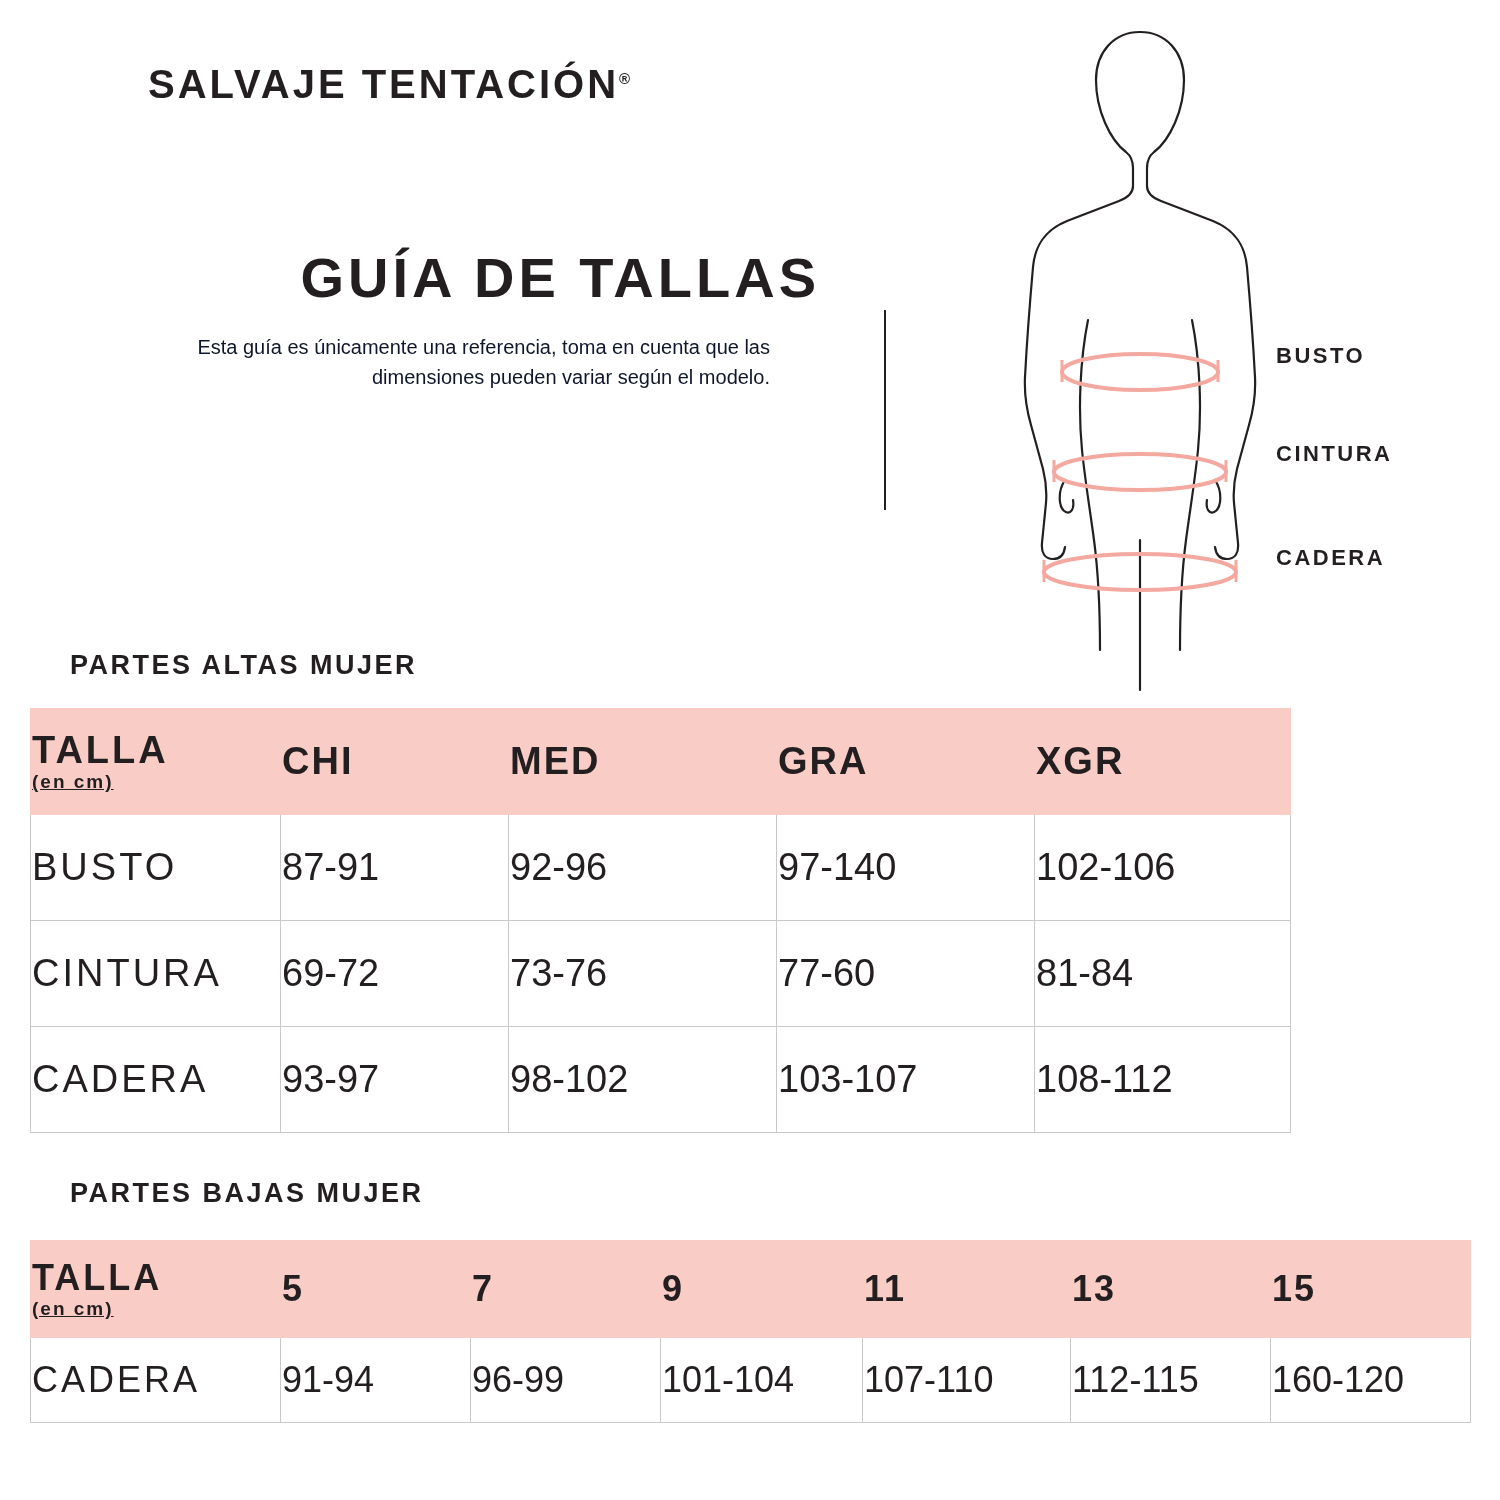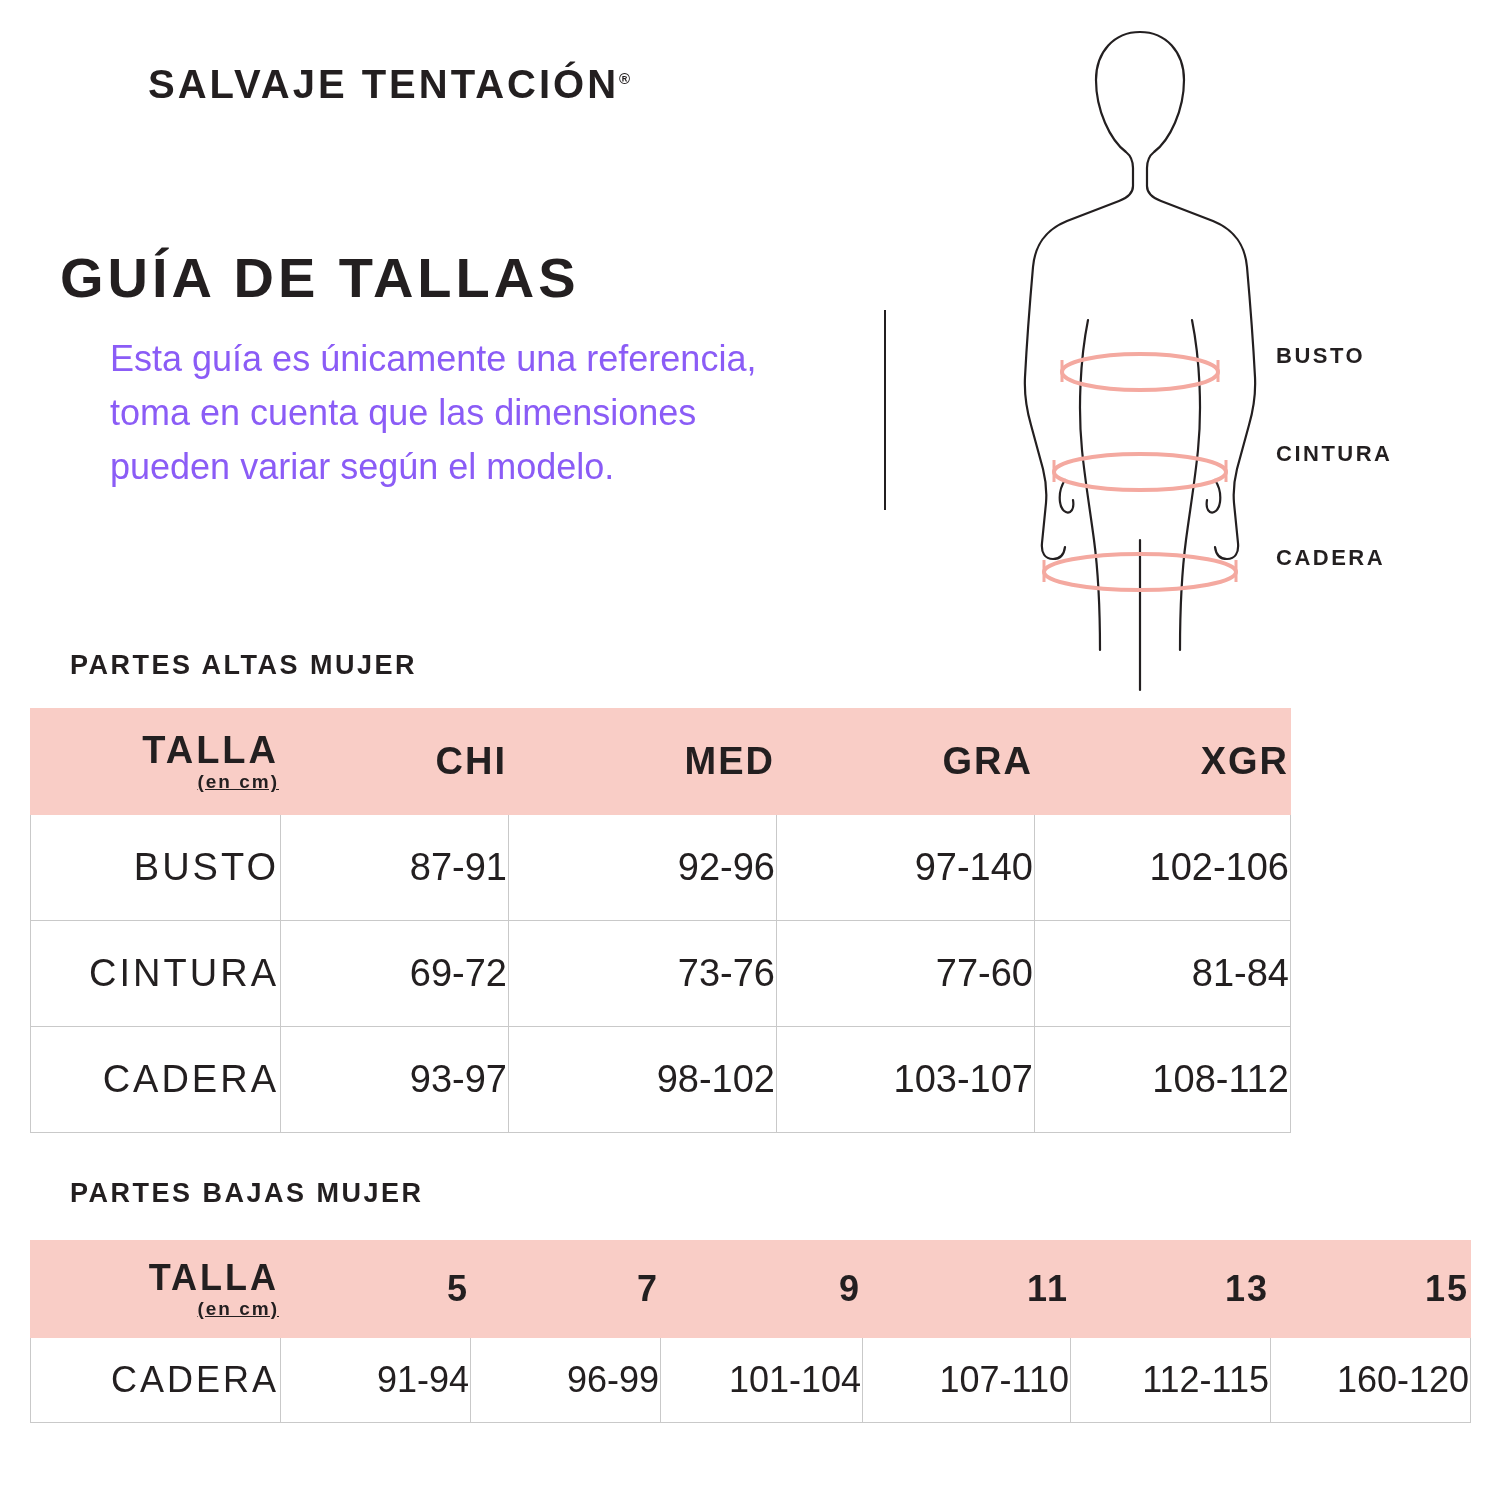--- a/index.html
+++ b/index.html
@@ -33,35 +33,35 @@
     vertical-align: super;
     letter-spacing: 0;
   }
 
   
   .intro {
     position: absolute;
     left: 60px;
     top: 245px;
     width: 760px;
-    text-align: left;
+    text-align: right;
   }
   .intro h1 {
     margin: 0;
     font-size: 56px;
     font-weight: bold;
     letter-spacing: 4px;
     color: #231f20;
   }
   .intro p {
     margin: 22px auto 0 auto;
     width: 660px;
-    font-size: 36px;
+    font-size: 20px;
     line-height: 1.5;
-    color: #8b5cf6;
+    color: #0f172a;
     font-weight: 400;
   }
 
   .divider {
     position: absolute;
     left: 884px;
     top: 310px;
     width: 2px;
     height: 200px;
     background: #231f20;
@@ -111,21 +111,21 @@
     top: 708px;
     width: 1260px;
   }
   #table-bottom {
     left: 30px;
     top: 1240px;
     width: 1440px;
   }
   table td, table th {
     border: 1px solid #c9c9c9;
-    text-align: right;
+    text-align: left;
     vertical-align: middle;
     font-weight: normal;
   }
   
   .hdr td {
     background: #f9cdc6;
     border-color: #f9cdc6;
     height: 94px;
     font-size: 36px;
     font-weight: bold;

